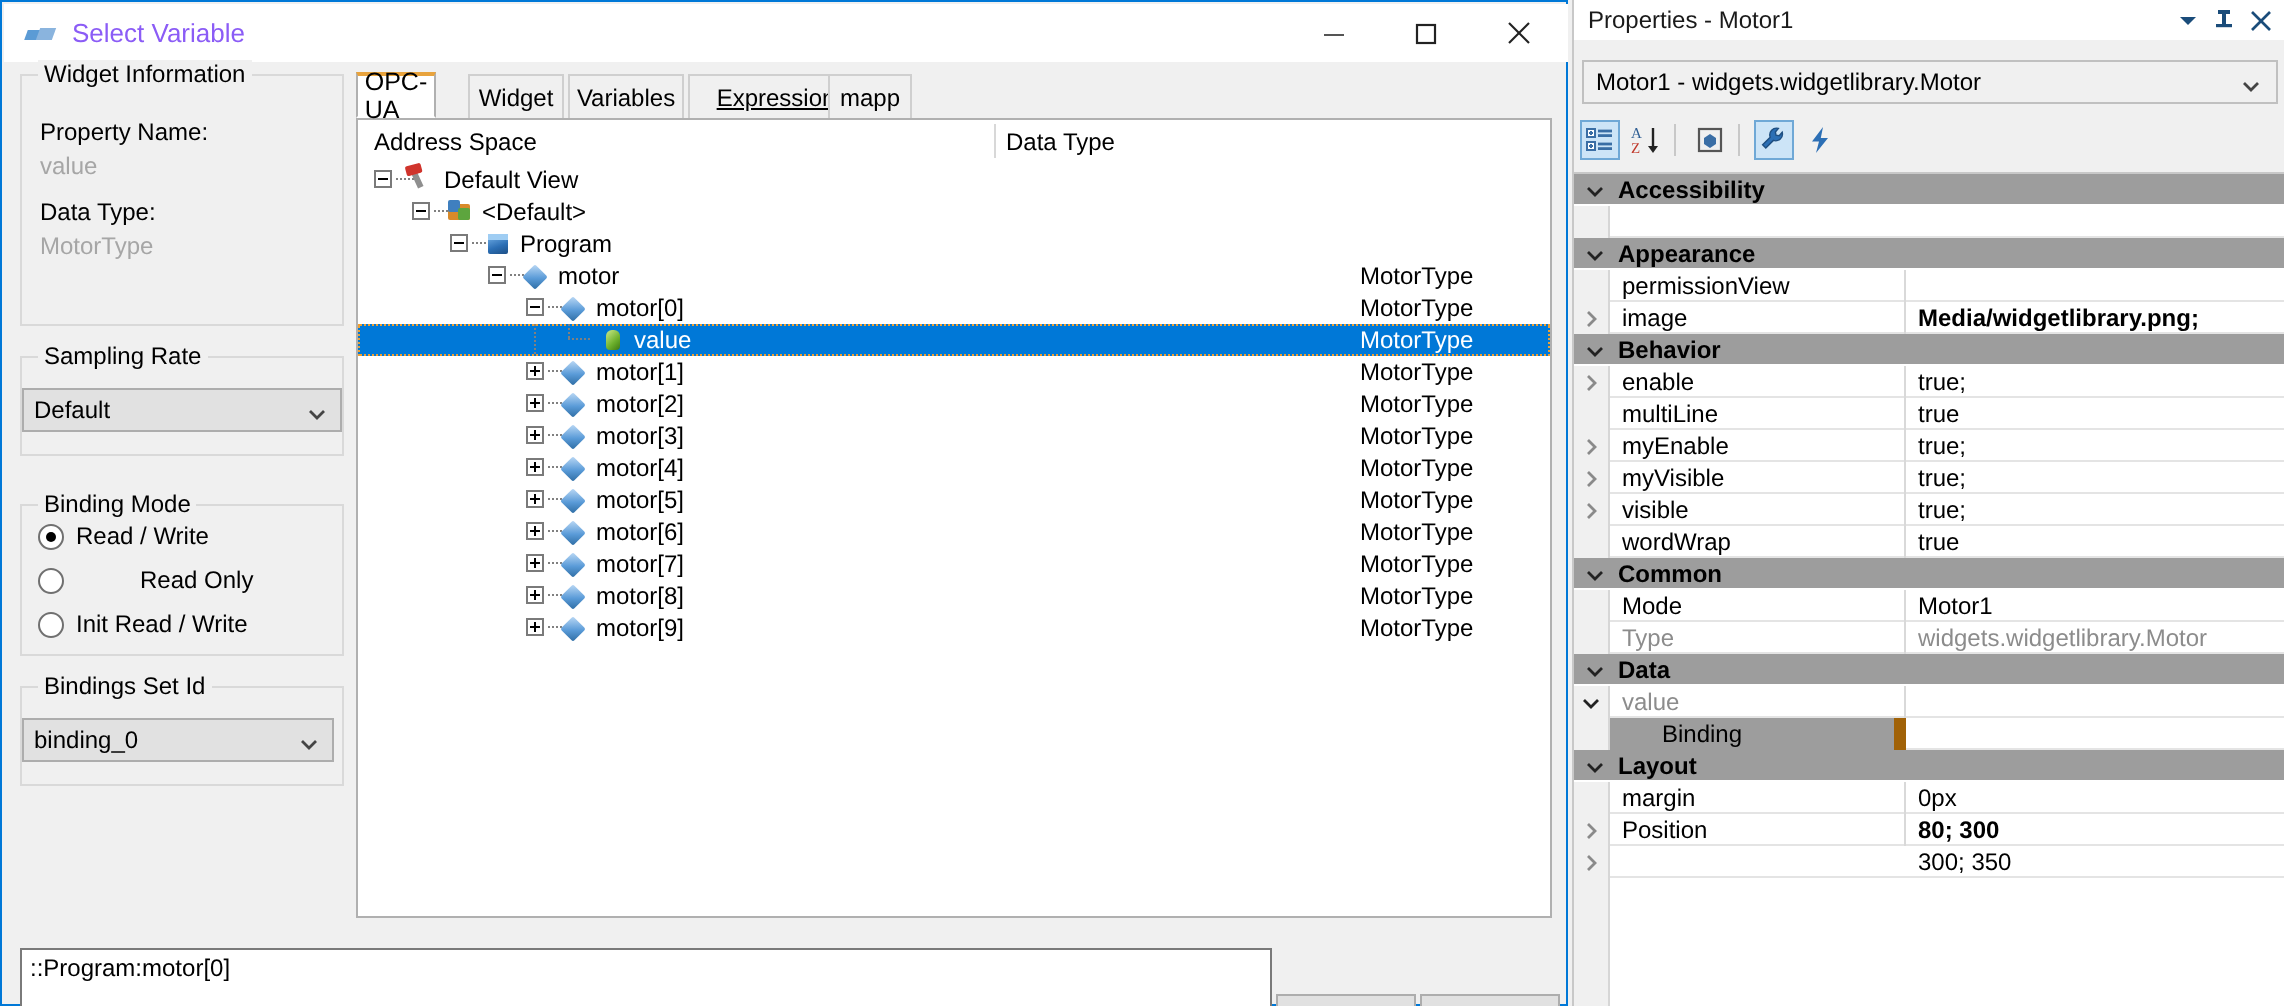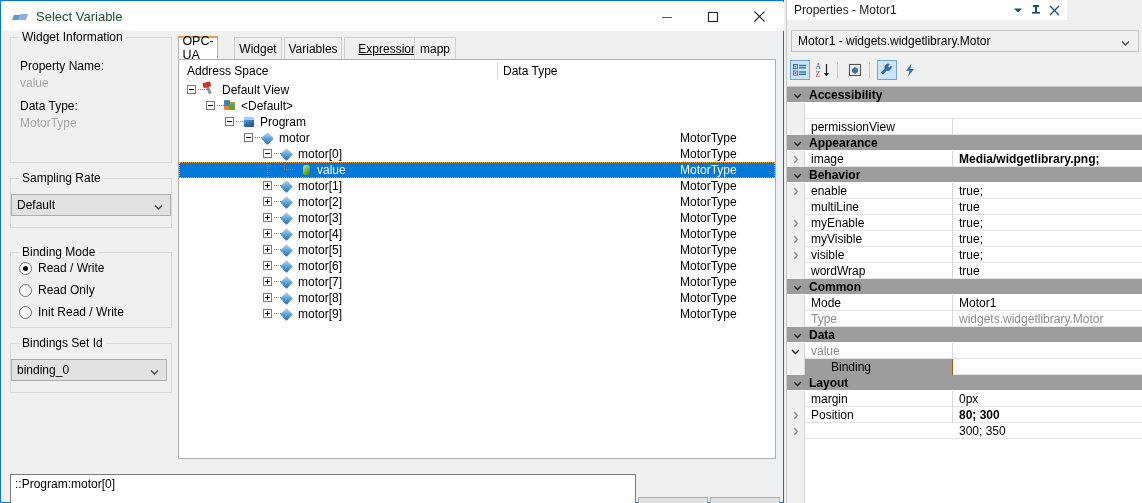--- a/index.html
+++ b/index.html
@@ -31,21 +31,21 @@
     position:relative;
   }
   .title-icon .d1{
     position:absolute;left:1px;top:6px;width:7px;height:5px;
     background:#5b9bd5;transform:skewX(-20deg);
   }
   .title-icon .d2{
     position:absolute;left:7px;top:5px;width:8px;height:6px;
     background:#8ab4de;transform:skewX(-20deg);
   }
-  .title-text{font-size:13px;color:#14532d;}
+  .title-text{font-size:13px;color:#8b5cf6;}
   .wincontrols{
     position:absolute;right:1px;top:1px;height:29px;display:flex;
   }
   .wbtn{
     width:46px;height:29px;display:flex;align-items:center;justify-content:center;
     font-size:13px;color:#000;background:#ffffff;
   }
   .wbtn svg{display:block;}
 
   
@@ -224,21 +224,21 @@
   #btn-cancel{left:709px;}
 
   
   .props{
     position:absolute;left:786px;top:0;width:356px;height:503px;
     background:#f0f0f0;
     border-left:1px solid #c8c8c8;
     box-sizing:border-box;
   }
   .props-title{
-    position:absolute;left:0;top:0;width:280px;height:20px;
+    position:absolute;left:0;top:0;width:356px;height:20px;
     background:#ffffff;
     display:flex;align-items:center;
   }
   .props-title .t{margin-left:7px;font-size:12px;color:#1a1a1a;}
   .props-title .acts{position:absolute;right:4px;top:0;height:20px;display:flex;align-items:center;}
   .props-title .acts span{width:18px;height:20px;display:flex;align-items:center;justify-content:center;font-size:11px;color:#000;}
 
   .props-combo{
     position:absolute;left:4px;top:30px;width:348px;height:22px;
     background:#f0f0f0;border:1px solid #c0c0c0;box-sizing:border-box;
@@ -291,21 +291,21 @@
     position:absolute;left:18px;top:0;width:148px;height:16px;
     padding-left:6px;box-sizing:border-box;
     border-right:1px solid #d9d9d9;
     overflow:hidden;white-space:nowrap;
   }
   .grow.prop .pval{
     position:absolute;left:166px;top:0;right:0;height:16px;
     padding-left:6px;box-sizing:border-box;
     overflow:hidden;white-space:nowrap;
   }
-  .grow.prop.sub .pname{padding-left:26px;background:#9d9d9d;border-right:1px solid #a16207;}
+  .grow.prop.sub .pname{padding-left:26px;background:#9d9d9d;border-right:6px solid #a16207;}
   .pname.dim, .pval.dim{color:#8c8c8c;}
   .pval.bold{font-weight:bold;}
   .gridfill{position:absolute;left:0;right:0;bottom:0;top:348px;background:#ffffff;}
   .gridfill .g2{position:absolute;left:0;top:0;width:18px;height:100%;background:#f0f0f0;border-right:1px solid #d6d6d6;box-sizing:border-box;}
 
   .chev-svg{stroke:#444;stroke-width:1.4;fill:none;}
 </style>
 </head>
 <body>
 
@@ -362,21 +362,21 @@
         </span>
       </div>
 
       <div class="group" id="grp-binding">
         <span class="legend">Binding Mode</span>
       </div>
       <div class="radio-row" style="left:9px;top:224px;">
         <span class="radio on"></span>
         <span>Read / Write</span>
       </div>
-      <div class="radio-row" style="left:9px;top:246px;">
+      <div class="radio-row" style="left:9px;top:246px;gap:32px;">
         <span class="radio"></span>
         <span>Read Only</span>
       </div>
       <div class="radio-row" style="left:9px;top:268px;">
         <span class="radio"></span>
         <span>Init Read / Write</span>
       </div>
 
       <div class="group" id="grp-bindset">
         <span class="legend">Bindings Set Id</span>
@@ -643,32 +643,32 @@
               <svg width="9" height="9" viewBox="0 0 9 9">
                 <polyline points="1,3 4.5,6.5 8,3" fill="none" stroke="#222" stroke-width="1.4"></polyline>
               </svg>
             </span>
             <span class="ctext">Accessibility</span>
           </div>
           <div class="grow prop">
             <span class="gut"></span>
             <span class="pval"></span>
           </div>
+          <div class="grow cat">
+            <span class="arrow">
+              <svg width="9" height="9" viewBox="0 0 9 9">
+                <polyline points="1,3 4.5,6.5 8,3" fill="none" stroke="#222" stroke-width="1.4"></polyline>
+              </svg>
+            </span>
+            <span class="ctext">Appearance</span>
+          </div>
           <div class="grow prop">
             <span class="gut"></span>
             <span class="pname">permissionView</span>
             <span class="pval"></span>
-          </div>
-          <div class="grow cat">
-            <span class="arrow">
-              <svg width="9" height="9" viewBox="0 0 9 9">
-                <polyline points="1,3 4.5,6.5 8,3" fill="none" stroke="#222" stroke-width="1.4"></polyline>
-              </svg>
-            </span>
-            <span class="ctext">Appearance</span>
           </div>
           <div class="grow prop">
             <span class="gut">
               <svg width="9" height="9" viewBox="0 0 9 9">
                 <polyline points="3,1 6.5,4.5 3,8" fill="none" stroke="#8a8a8a" stroke-width="1.4"></polyline>
               </svg>
             </span>
             <span class="pname">image</span>
             <span class="pval bold">Media/widgetlibrary.png;</span>
           </div>

